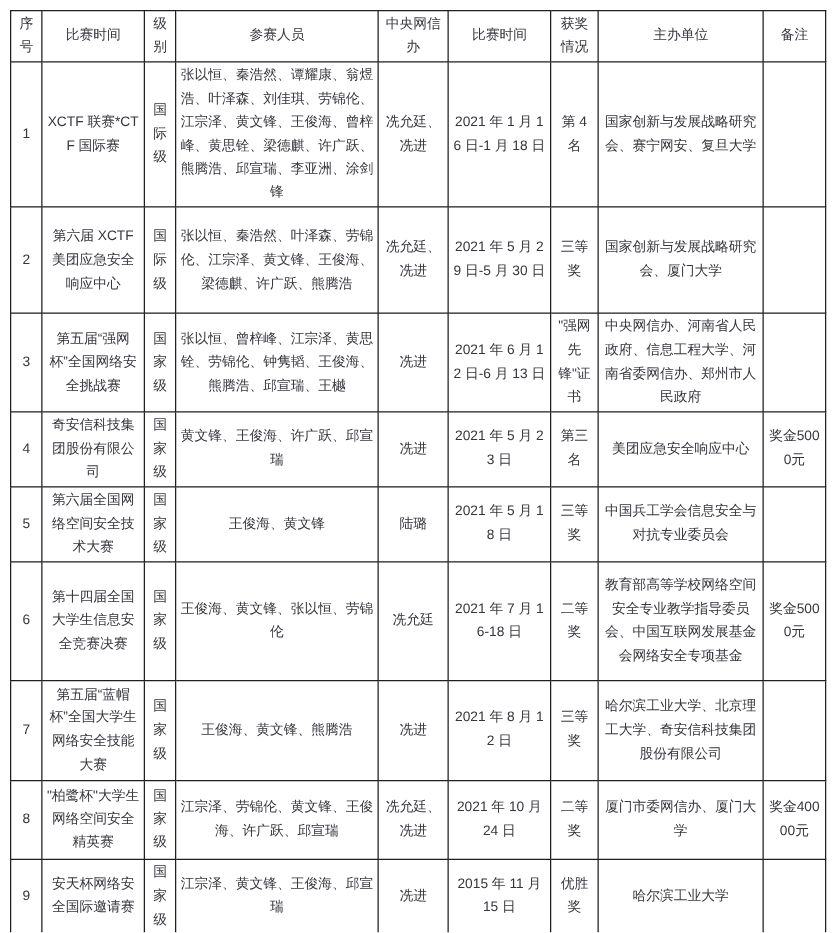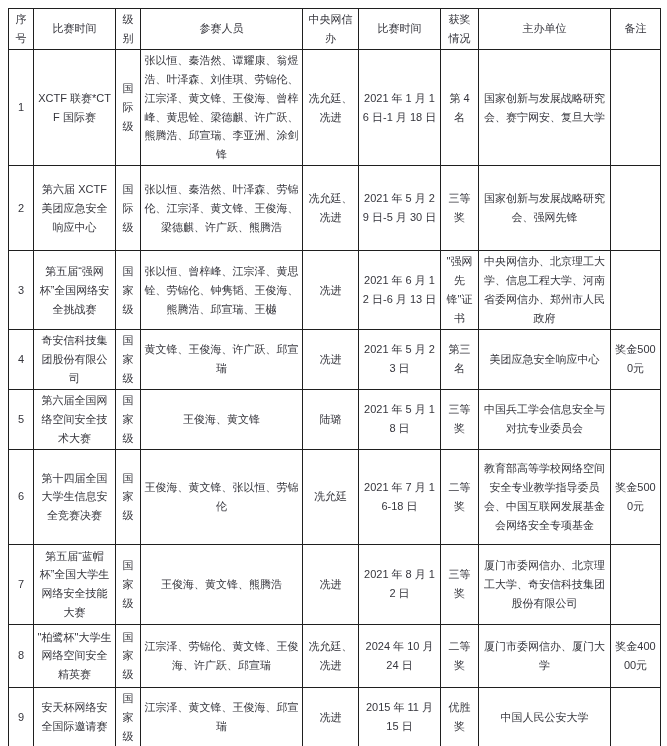--- a/index.html
+++ b/index.html
@@ -94,32 +94,32 @@
         <td></td>
       </tr>
       <tr class="r2">
         <td class="c-no">2</td>
         <td>第六届 XCTF 美团应急安全响应中心</td>
         <td class="c-level">国际级</td>
         <td>张以恒、秦浩然、叶泽森、劳锦伦、江宗泽、黄文锋、王俊海、梁德麒、许广跃、熊腾浩</td>
         <td>冼允廷、冼进</td>
         <td>2021 年 5 月 29 日-5 月 30 日</td>
         <td>三等奖</td>
-        <td>国家创新与发展战略研究会、强网先锋</td>
+        <td>国家创新与发展战略研究会、厦门大学</td>
         <td></td>
       </tr>
       <tr class="r3">
         <td class="c-no">3</td>
         <td>第五届“强网杯”全国网络安全挑战赛</td>
         <td class="c-level">国家级</td>
         <td>张以恒、曾梓峰、江宗泽、黄思铨、劳锦伦、钟隽韬、王俊海、熊腾浩、邱宣瑞、王樾</td>
         <td>冼进</td>
         <td>2021 年 6 月 12 日-6 月 13 日</td>
         <td>"强网先锋"证书</td>
-        <td>中央网信办、北京理工大学、信息工程大学、河南省委网信办、郑州市人民政府</td>
+        <td>中央网信办、河南省人民政府、信息工程大学、河南省委网信办、郑州市人民政府</td>
         <td></td>
       </tr>
       <tr class="r4">
         <td class="c-no">4</td>
         <td>奇安信科技集团股份有限公司</td>
         <td class="c-level">国家级</td>
         <td>黄文锋、王俊海、许广跃、邱宣瑞</td>
         <td>冼进</td>
         <td>2021 年 5 月 23 日</td>
         <td>第三名</td>
@@ -149,40 +149,40 @@
         <td>奖金5000元</td>
       </tr>
       <tr class="r7">
         <td class="c-no">7</td>
         <td>第五届“蓝帽杯”全国大学生网络安全技能大赛</td>
         <td class="c-level">国家级</td>
         <td>王俊海、黄文锋、熊腾浩</td>
         <td>冼进</td>
         <td>2021 年 8 月 12 日</td>
         <td>三等奖</td>
-        <td>厦门市委网信办、北京理工大学、奇安信科技集团股份有限公司</td>
+        <td>哈尔滨工业大学、北京理工大学、奇安信科技集团股份有限公司</td>
         <td></td>
       </tr>
       <tr class="r8">
         <td class="c-no">8</td>
         <td>"柏鹭杯"大学生网络空间安全精英赛</td>
         <td class="c-level">国家级</td>
         <td>江宗泽、劳锦伦、黄文锋、王俊海、许广跃、邱宣瑞</td>
         <td>冼允廷、冼进</td>
-        <td>2024 年 10 月 24 日</td>
+        <td>2021 年 10 月 24 日</td>
         <td>二等奖</td>
         <td>厦门市委网信办、厦门大学</td>
         <td>奖金40000元</td>
       </tr>
       <tr class="r9">
         <td class="c-no">9</td>
         <td>安天杯网络安全国际邀请赛</td>
         <td class="c-level">国家级</td>
         <td>江宗泽、黄文锋、王俊海、邱宣瑞</td>
         <td>冼进</td>
         <td>2015 年 11 月 15 日</td>
         <td>优胜奖</td>
-        <td>中国人民公安大学</td>
+        <td>哈尔滨工业大学</td>
         <td></td>
       </tr>
     </tbody>
   </table>
 </div>
 
 </body></html>

